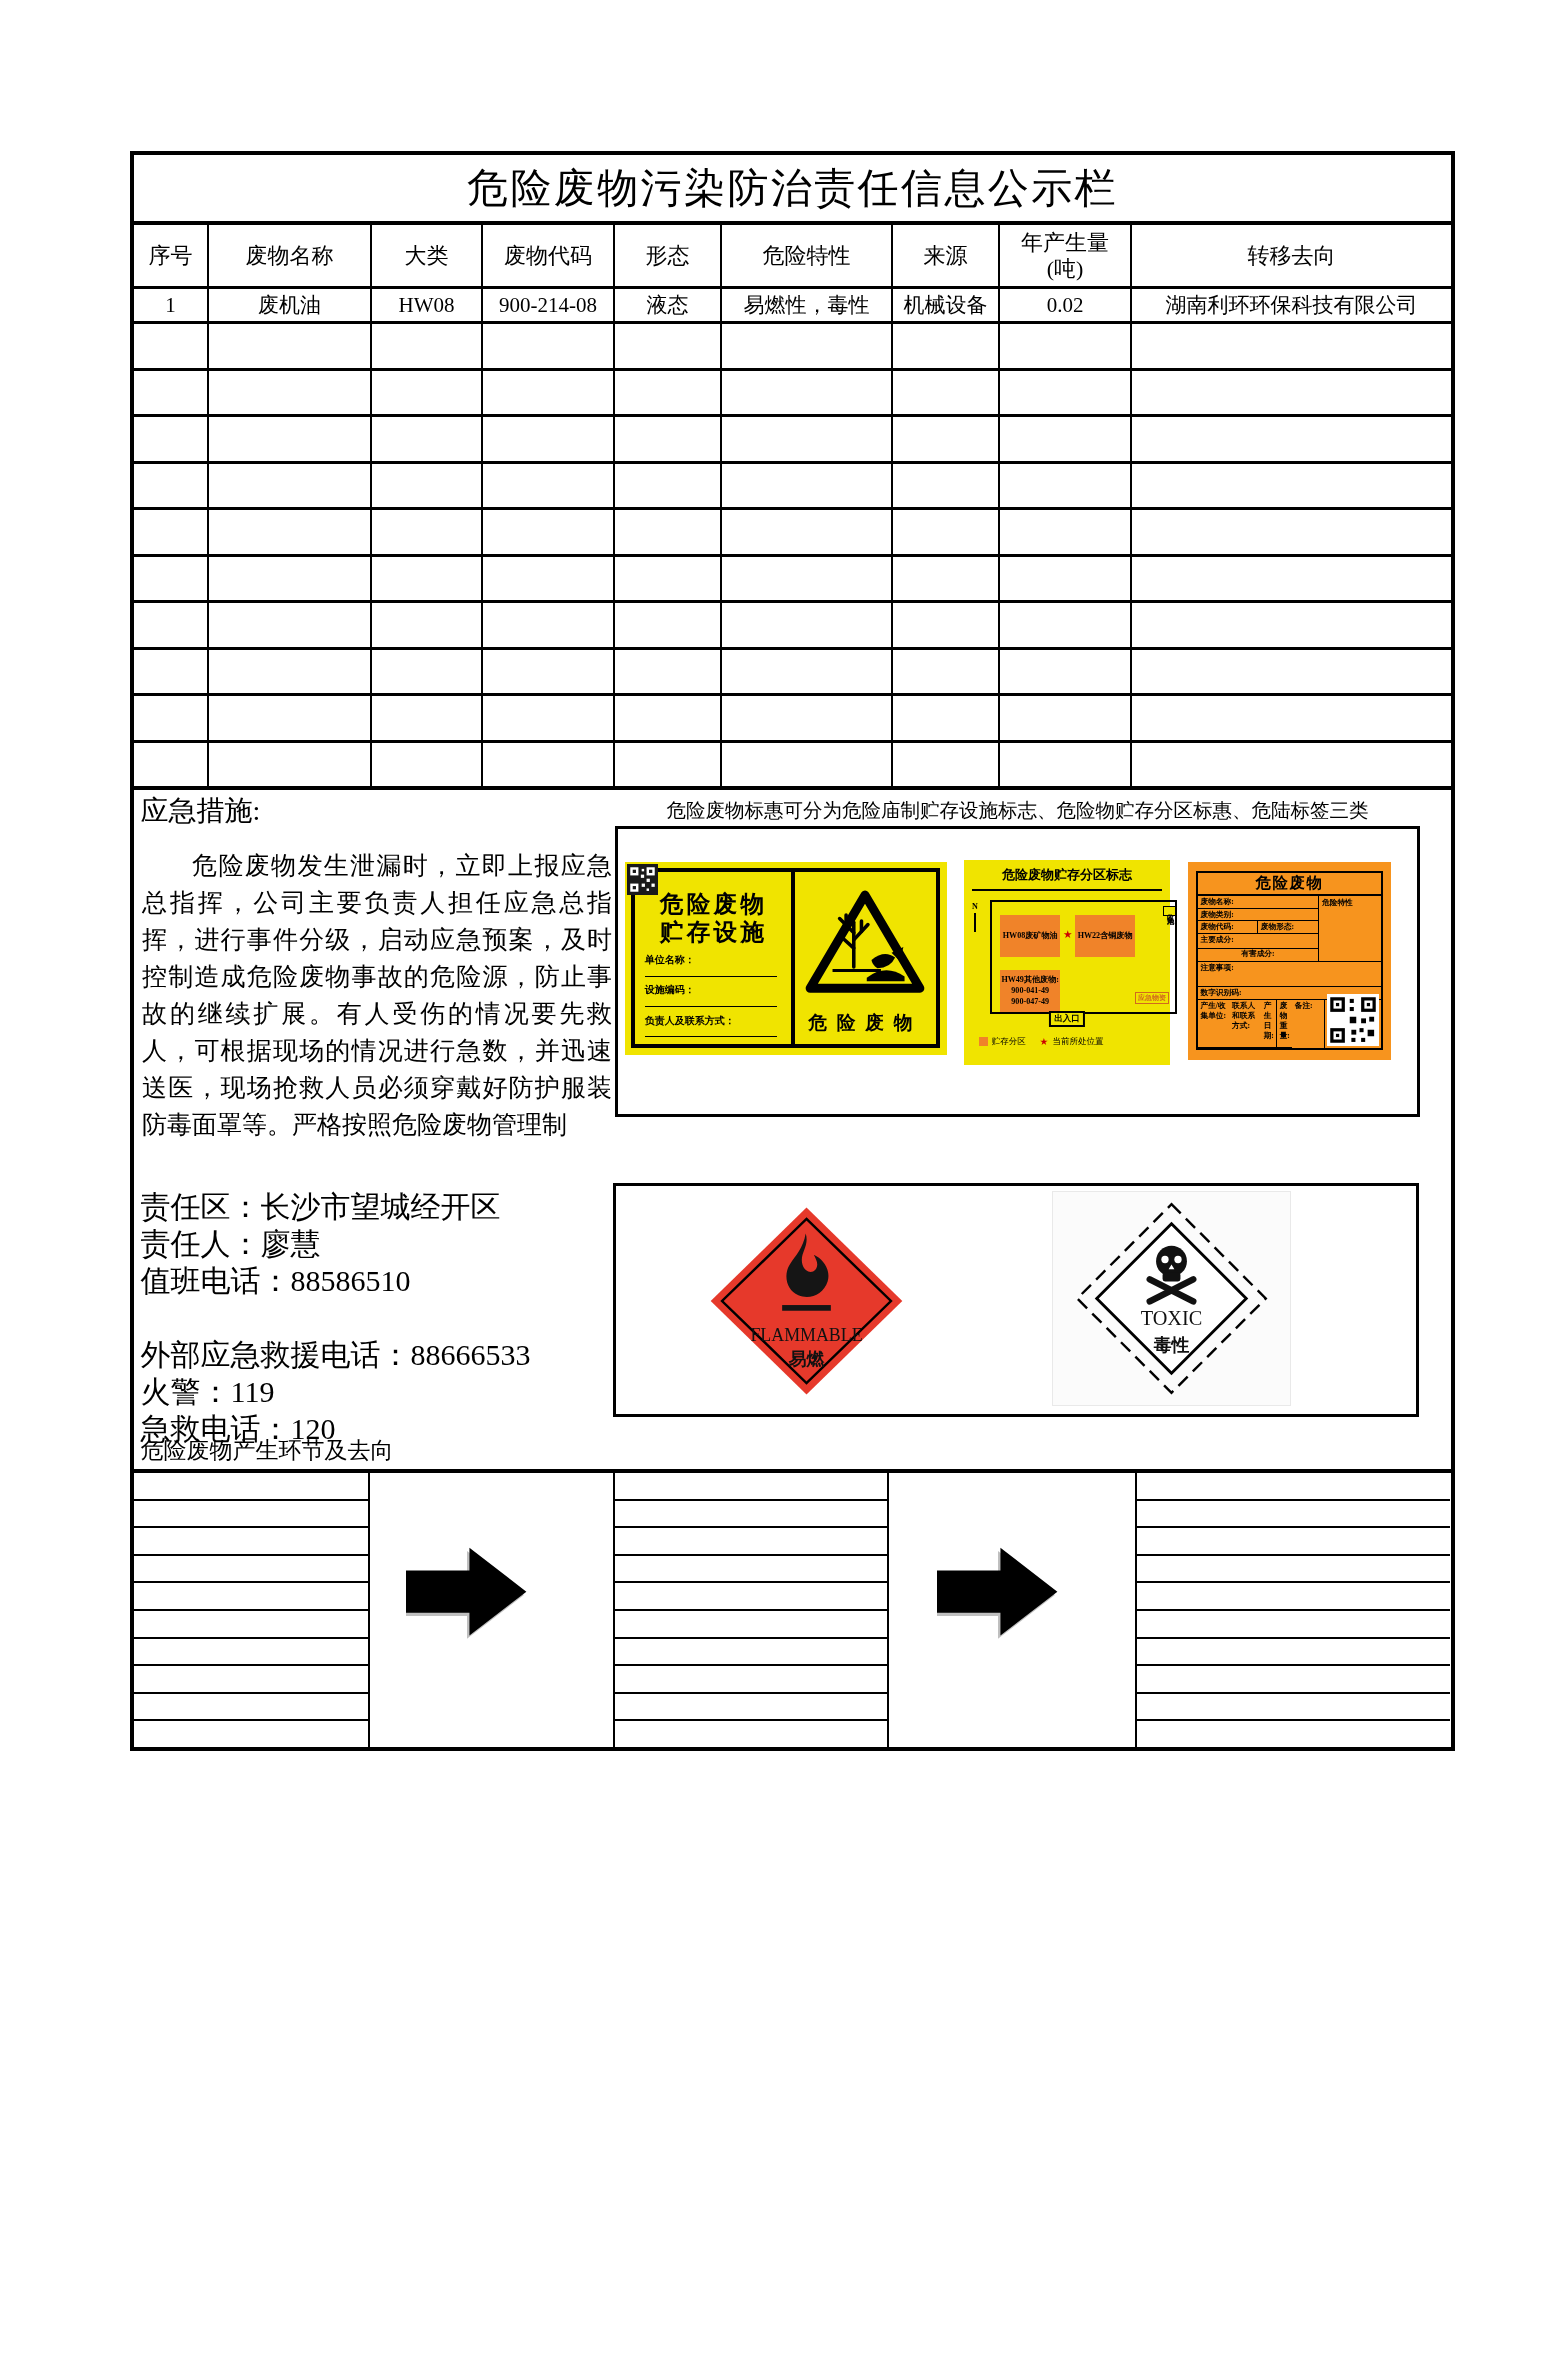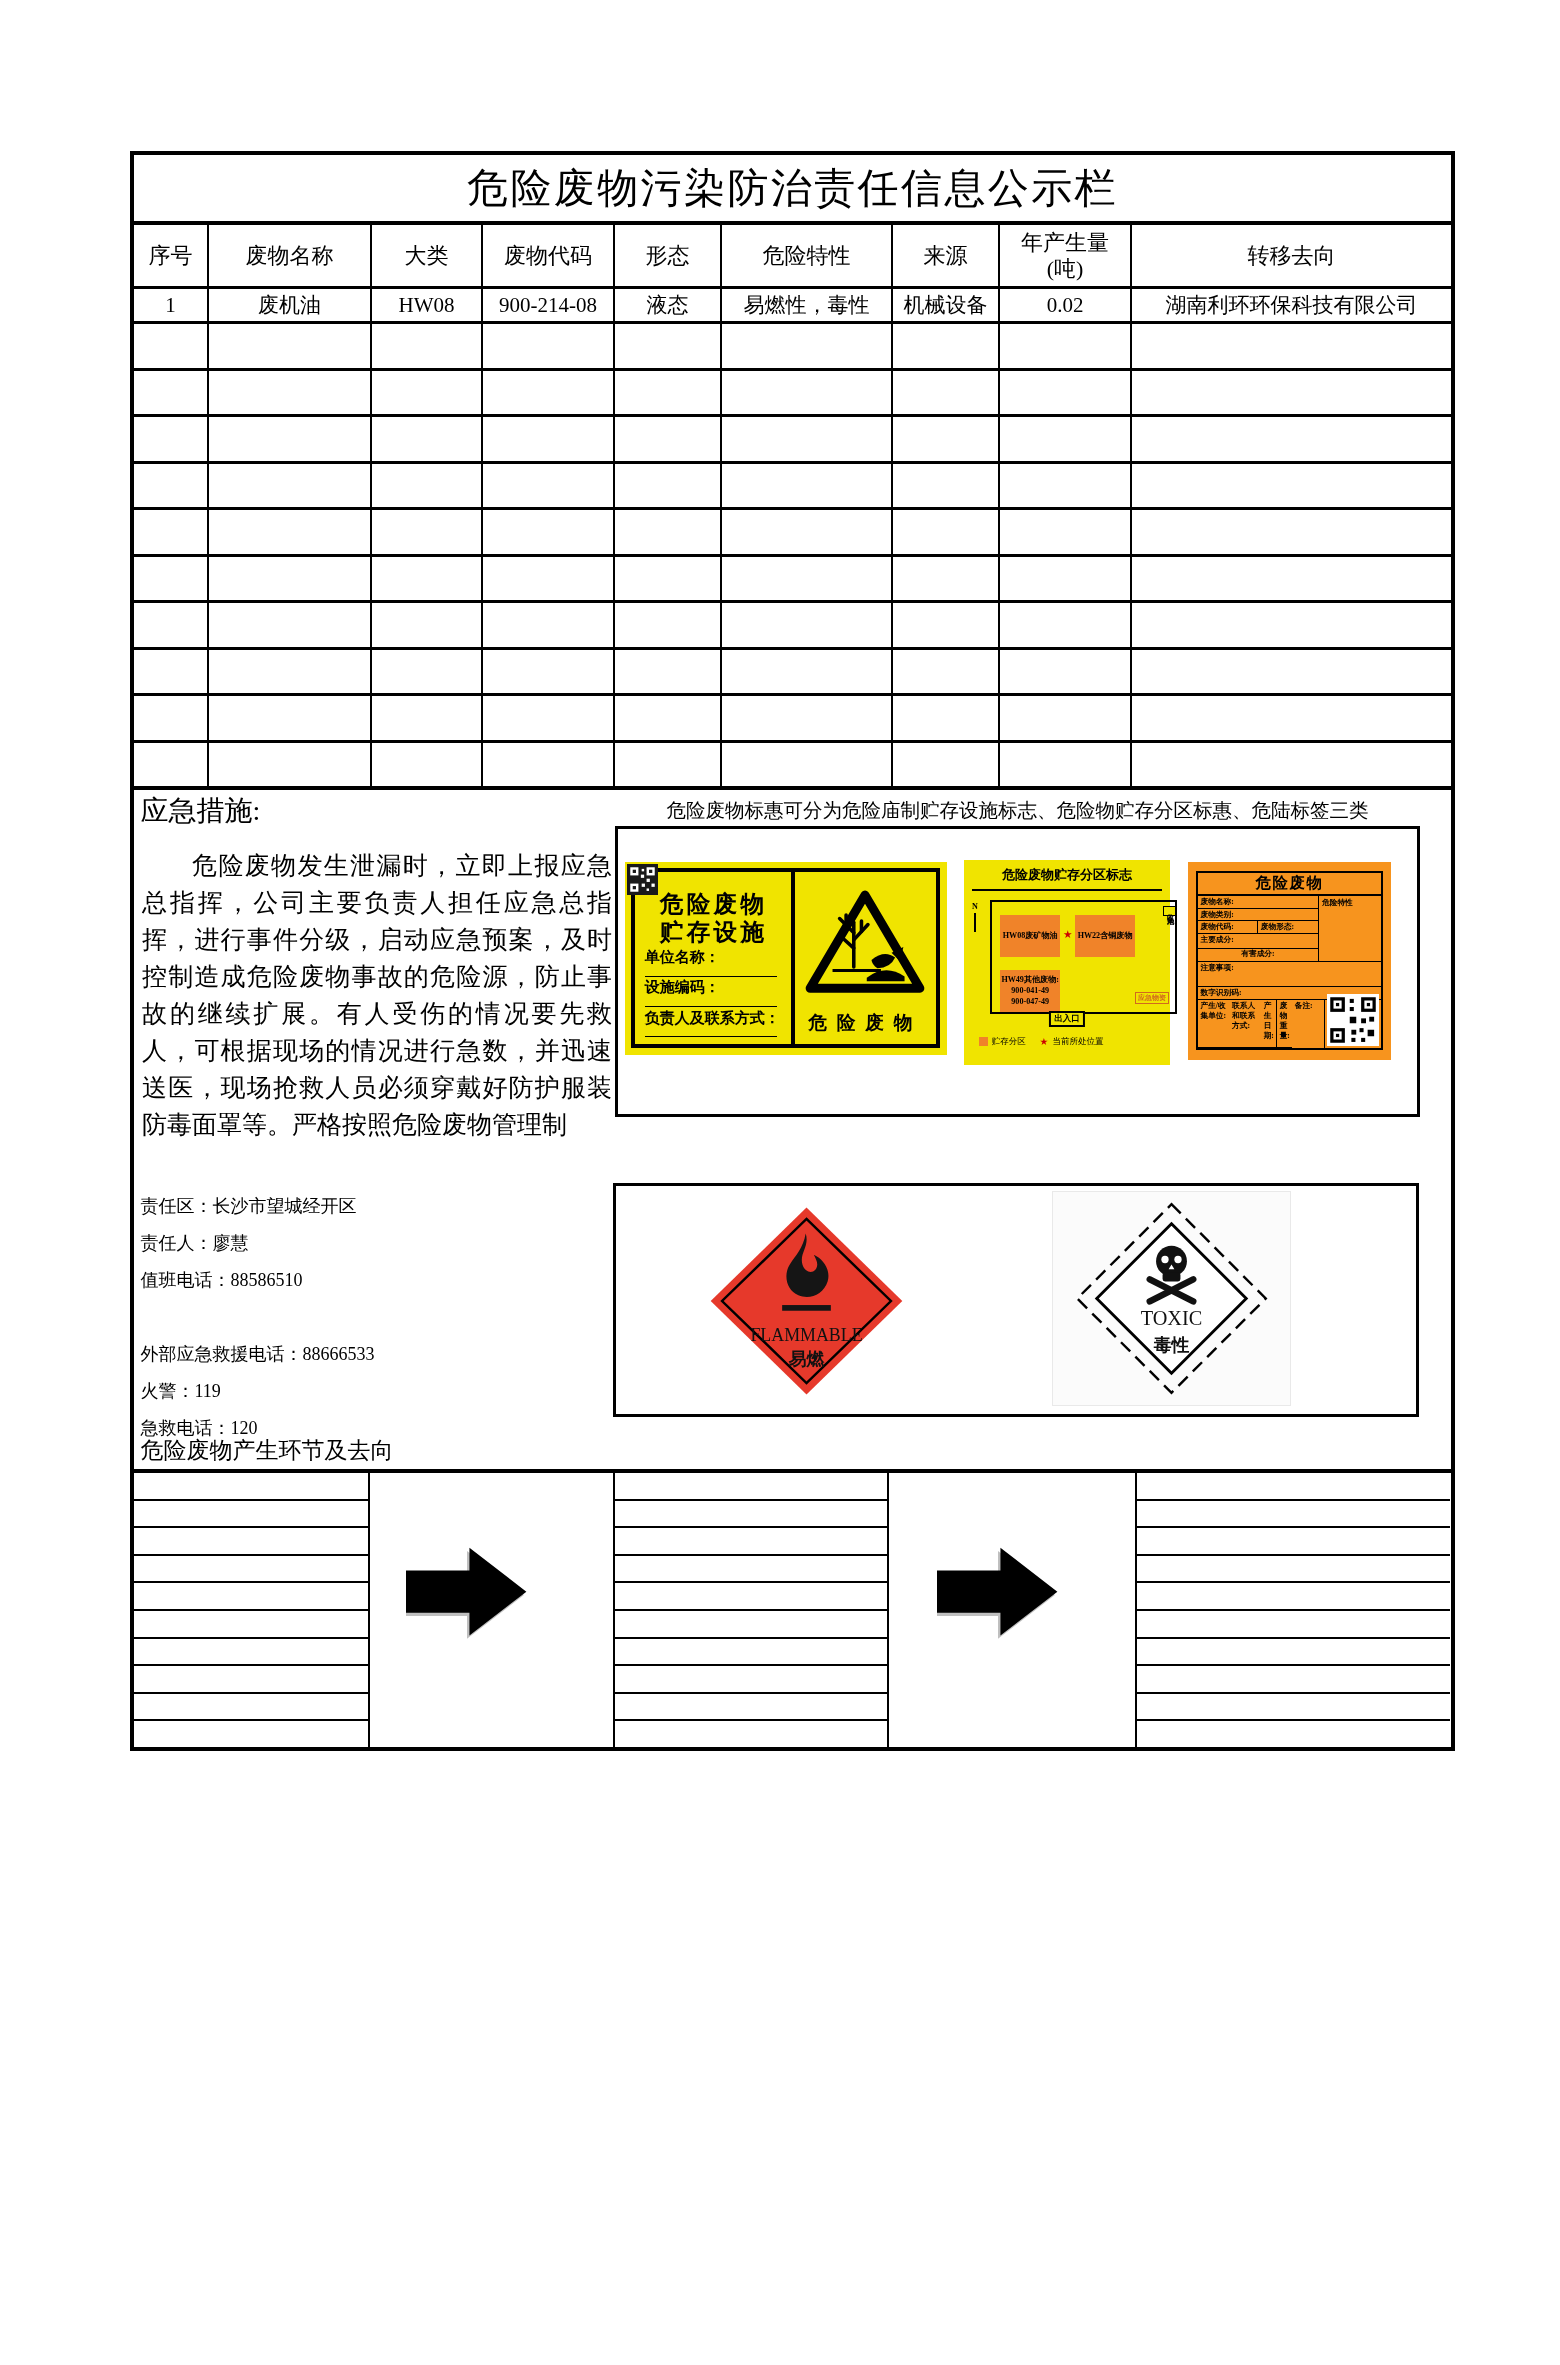--- a/index.html
+++ b/index.html
@@ -20,35 +20,35 @@
   .tdata { height:35px; border-bottom:3.3px solid #000; }
   .tdata > div { font-size:21px; }
   .tempty { height:462px; display:flex; flex-direction:column; }
   .erow { flex:1; border-bottom:3.3px solid #000; }
   .erow:last-child { border-bottom:none; }
 
   
   .middle { position:relative; height:687px; border-top:4.1px solid #000; border-bottom:4.1px solid #000; }
   .emg-label { position:absolute; left:6.5px; top:2px; font-size:28px; }
   .emg-text { position:absolute; left:8.1px; top:57px; width:470px; font-size:25px; line-height:37px; text-indent:2em; text-align:justify; }
-  .resp { position:absolute; left:6.5px; top:398px; font-size:18px; line-height:37px; }
+  .resp { position:absolute; left:6.5px; top:398px; font-size:30px; line-height:37px; }
   .resp .gap { height:37px; }
   .flow-heading { position:absolute; left:6.5px; bottom:3.3px; font-size:23px; }
   .caption { position:absolute; left:481px; top:6.5px; width:805px; text-align:center; font-size:19.5px; }
 
   .labels-box { position:absolute; left:481px; top:36px; width:805px; height:291px; border:3.3px solid #000; background:#fff; }
   .hazard-title { position:absolute; left:481px; top:366px; width:805px; text-align:center; font-size:21px; }
   .hazard-box { position:absolute; left:479px; top:393px; width:806px; height:234px; border:3.3px solid #000; background:#fff; }
 
   
   .sl { position:absolute; left:6.5px; top:32.5px; width:322px; height:193px; background:var(--yellow,#F0E400); }
   .sl-inner { position:absolute; left:6.5px; top:6.5px; right:6.5px; bottom:6.5px; border:4.1px solid #000; display:flex; }
   .sl-left { width:53%; border-right:4.1px solid #000; display:flex; flex-direction:column; padding:18px 8.1px 6.5px 9.8px; }
   .sl-title { text-align:center; font-size:23.6px; font-weight:bold; line-height:28.4px; letter-spacing:3.3px; }
-  .sl-field { font-size:15px; font-weight:bold; margin-top:auto; }
+  .sl-field { font-size:10px; font-weight:bold; margin-top:auto; }
   .sl-line { border-bottom:1.6px solid #000; height:9.8px; width:96%; }
   .sl-right { flex:1; display:flex; flex-direction:column; align-items:center; justify-content:flex-end; padding-bottom:8.1px; }
   .sl-right svg { position:absolute; top:14.6px; }
   .sl-warning { font-size:18.7px; font-weight:bold; letter-spacing:9.8px; white-space:nowrap; }
   .qr-s { position:absolute; left:2.4px; top:2.4px; width:31px; height:31px; z-index:2; }
 
   
   .pl { position:absolute; left:346px; top:31px; width:206px; height:205px; background:var(--yellow,#F0E400); padding:4.9px 8.1px; }
   .pl-title { text-align:center; font-size:13px; font-weight:bold; margin-top:1.6px; }
   .pl-rule { border-bottom:2px solid #000; margin-top:4.1px; }

